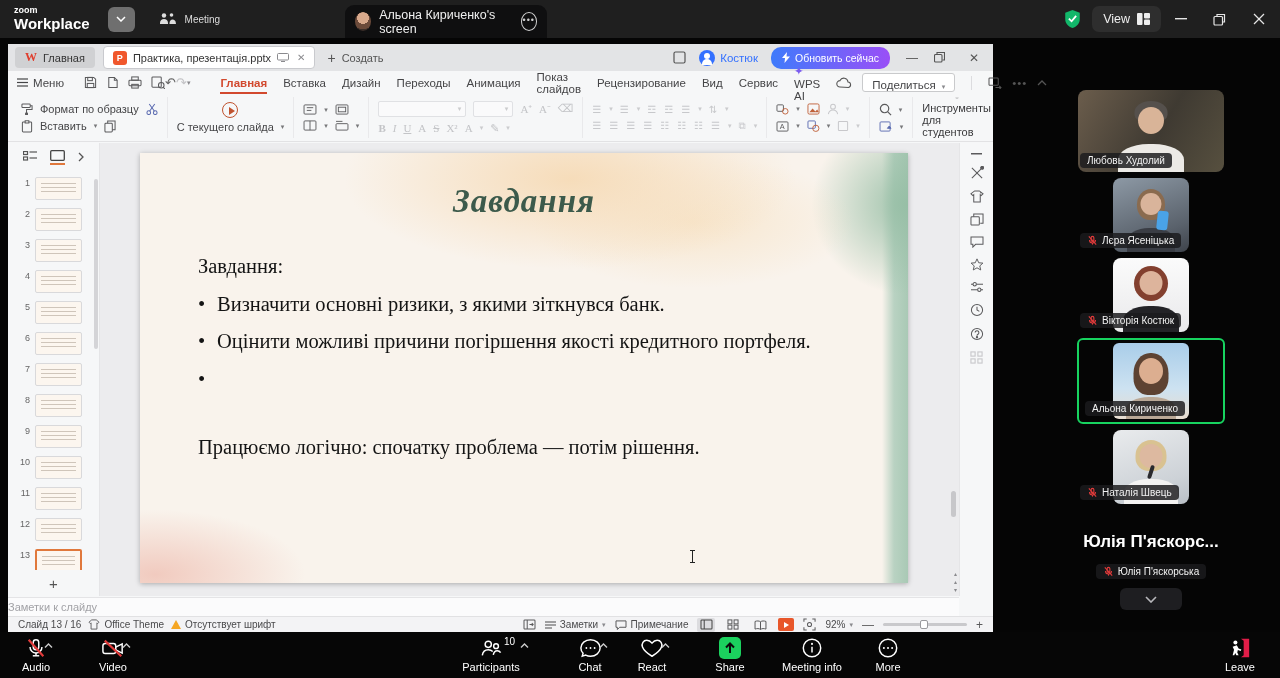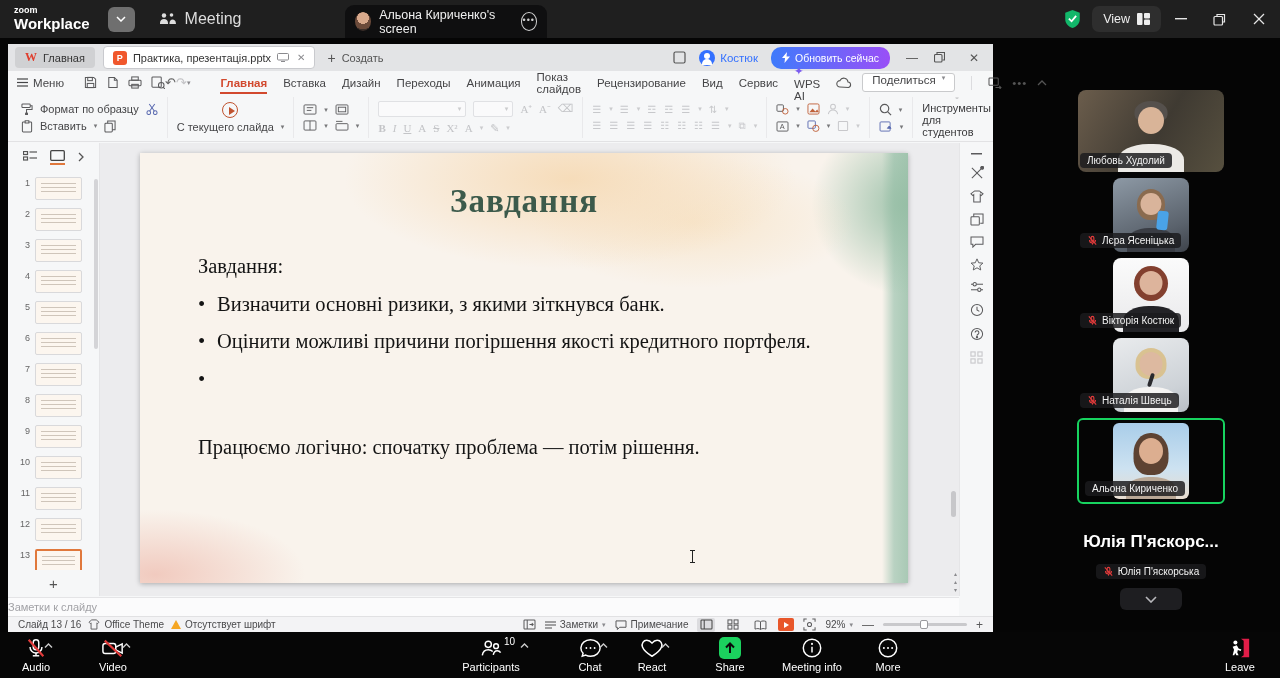--- a/index.html
+++ b/index.html
@@ -7,21 +7,21 @@
 body{font-family:"Liberation Sans",sans-serif;-webkit-font-smoothing:antialiased}
 svg{display:block}
 .screen{position:relative;width:1280px;height:678px;background:#050505;overflow:hidden}
 
 
 .topbar{position:absolute;top:0;left:0;right:0;height:38px;background:#1f1f1f;display:flex;align-items:center}
 .logo{margin-left:14px;color:#fff;line-height:1.05}
 .logo .l1{font-size:9px;font-weight:700;display:block}
 .logo .l2{font-size:15px;font-weight:700;display:block}
 .logo-drop{width:27px;height:25px;border-radius:6px;background:#6f6f6f;margin-left:18px;display:flex;align-items:center;justify-content:center}
-.meeting-tab{display:flex;align-items:center;gap:8px;margin-left:24px;color:#ddd;font-size:16px}
+.meeting-tab{display:flex;align-items:center;gap:8px;margin-left:24px;color:#ddd;font-size:10px}
 .share-tab{position:absolute;left:345px;top:5px;height:33px;width:202px;background:#0f0f10;border-radius:9px 9px 0 0;display:flex;align-items:center;gap:8px;padding:0 10px;color:#f0f0f0;font-size:12.5px}
 .share-avatar{width:19px;height:19px;border-radius:50%;background:radial-gradient(circle at 50% 32%,#d8a98c 0 38%,#6b4a3a 39% 72%,#3a2d28 73%)}
 .tab-ellipsis{margin-left:auto;width:19px;height:19px;border:1.4px solid #cfcfcf;border-radius:50%;color:#cfcfcf;display:flex;align-items:center;justify-content:center;font-size:9px;letter-spacing:1px;padding-bottom:3px}
 .top-right{position:absolute;right:2px;top:0;height:38px;display:flex;align-items:center}
 .view-btn{display:flex;align-items:center;gap:7px;background:#2e2e2e;border-radius:7px;height:26px;padding:0 11px;color:#eee;font-size:12.5px;margin-left:10px}
 .win-btn{width:39px;height:38px;display:flex;align-items:center;justify-content:center;color:#e5e5e5;font-size:13px}
 
 
 .wps{position:absolute;left:8px;top:44px;width:985px;height:588px;background:#f6f7f8;color:#3a3a3c;font-size:11px}
 .wps-tabbar{height:27px;background:#e3e4e6;display:flex;align-items:center;padding-left:7px}
@@ -46,21 +46,21 @@
 .qat{display:flex;align-items:center;gap:9px;color:#5a5a5c}
 .undo{color:#666;font-size:13px}.redo{color:#c3c3c6;font-size:13px}
 .small-caret{font-size:7px;color:#8a8a8e}
 .m-items{display:flex;align-items:center;margin-left:10px}
 .m-item{padding:0 8px;cursor:default}
 .m-item.active{color:var(--wps-accent,#d2492e);font-weight:700;position:relative}
 .m-item.active::after{content:"";position:absolute;left:8px;right:8px;bottom:-5px;height:2px;background:var(--wps-accent,#d2492e)}
 .m-item.ai{color:#454547}
 .m-item.ai::before{content:"✦ ";color:#7b5cf0}
 .menu-right{margin-left:auto;display:flex;align-items:center;gap:10px}
-.share-doc-btn{display:flex;align-items:flex-start;gap:6px;height:19px;border:1px solid #c9cacc;border-radius:3px;padding:0 9px;color:#454547;background:#fff}
+.share-doc-btn{display:flex;align-items:flex-end;gap:6px;height:19px;border:1px solid #c9cacc;border-radius:3px;padding:0 9px;color:#454547;background:#fff}
 
 .ribbon{height:48px;border-bottom:1px solid #e2e2e4;display:flex;align-items:stretch;padding:3px 4px;overflow:hidden}
 .rg{display:flex;flex-direction:column;justify-content:center;gap:5px;padding:0 9px;border-right:1px solid #e9e9eb}
 .rg.stack{align-items:center;gap:3px}
 .rrow{display:flex;align-items:center;gap:7px;font-size:11px;color:#454547;white-space:nowrap}
 .dis{color:#c3c4c7}
 .caret{font-size:7px;color:#77787a}
 .dcaret{font-size:7px;color:#cbccce}
 .fsel{width:88px;height:16px;background:#fafafb;border:1px solid #e0e1e4;border-radius:2px;display:flex;align-items:center;justify-content:flex-end;padding:0 4px;color:#cbccce;font-size:7px}
 .fsel.small{width:40px}
@@ -85,21 +85,21 @@
 
 .canvas{position:absolute;left:92px;right:34px;top:0;bottom:0;background:#ececee;overflow:hidden}
 .slide{position:absolute;left:40px;top:10px;width:768px;height:430px;box-shadow:0 1px 5px rgba(0,0,0,.28);
 background:
 radial-gradient(42% 30% at 56% 6%, rgba(246,219,183,.95), rgba(246,219,183,0) 70%),
 radial-gradient(30% 22% at 72% 16%, rgba(247,228,200,.85), rgba(247,228,200,0) 70%),
 radial-gradient(26% 20% at 2% 98%, rgba(240,198,186,.9), rgba(240,198,186,0) 75%),
 radial-gradient(18% 30% at 100% 12%, rgba(150,190,165,.95), rgba(150,190,165,0) 70%),
 linear-gradient(to left, #a9c9b5 0px, #b9d2c2 14px, rgba(185,210,194,0) 26px),
 #f9f3ec}
-.slide-title{margin-top:30px;text-align:center;font-family:"Liberation Serif",serif;font-weight:700;font-size:33px;color:var(--slide-title,#3c5a4b);letter-spacing:1px}
+.slide-title{margin-top:30px;text-align:center;font-family:"Liberation Serif",serif;font-style:italic;font-weight:700;font-size:33px;color:var(--slide-title,#3c5a4b);letter-spacing:1px}
 .slide-body{position:absolute;left:58px;top:98px;width:672px;font-family:"Liberation Serif",serif;font-size:20.5px;color:#141414;line-height:1.54}
 .bullet{display:flex;margin-top:6px}
 .b-mark{width:19px;flex:none}
 .slide-footer{margin-top:37px}
 .ibeam{position:absolute;left:548px;top:396px}
 .c-scroll{position:absolute;right:3px;top:348px;width:5px;height:26px;border-radius:3px;background:#c7c7ca}
 .c-btns{position:absolute;right:2px;bottom:3px;display:flex;flex-direction:column;gap:2px;align-items:center;color:#8a8a8e;font-size:6px;line-height:1}
 
 .rail{position:absolute;right:0;top:0;bottom:0;width:34px;background:#f6f7f8;border-left:1px solid #e5e5e7;display:flex;flex-direction:column;align-items:center;padding-top:10px;gap:10px;color:#5a5a5c}
 .rail .gray{color:#c8c8cb}
@@ -783,45 +783,45 @@
         <div class="p-label">
           <svg width="11" height="11" viewBox="0 0 24 24" fill="none" stroke="#e23b3b" stroke-width="2.4">
             <rect x="9" y="3" width="6" height="11" rx="3"></rect>
             <path d="M5.5 11a6.5 6.5 0 0 0 13 0"></path>
             <line x1="12" y1="17.5" x2="12" y2="21"></line>
             <line x1="4" y1="3" x2="20" y2="21"></line>
           </svg>
           <span>Вікторія Костюк</span>
         </div>
       </div>
+      <div class="p-row active sm">
+        <div class="vid v3">
+          <div class="hair"></div>
+          <div class="head"></div>
+          <div class="torso"></div>
+        </div>
+        <div class="p-label">
+          <span>Альона Кириченко</span>
+        </div>
+      </div>
       <div class="p-row sm">
         <div class="vid v4">
           <div class="hair"></div>
           <div class="head"></div>
           <div class="torso"></div>
           <div class="mic"></div>
         </div>
         <div class="p-label">
           <svg width="11" height="11" viewBox="0 0 24 24" fill="none" stroke="#e23b3b" stroke-width="2.4">
             <rect x="9" y="3" width="6" height="11" rx="3"></rect>
             <path d="M5.5 11a6.5 6.5 0 0 0 13 0"></path>
             <line x1="12" y1="17.5" x2="12" y2="21"></line>
             <line x1="4" y1="3" x2="20" y2="21"></line>
           </svg>
           <span>Наталія Швець</span>
-        </div>
-      </div>
-      <div class="p-row active sm">
-        <div class="vid v3">
-          <div class="hair"></div>
-          <div class="head"></div>
-          <div class="torso"></div>
-        </div>
-        <div class="p-label">
-          <span>Альона Кириченко</span>
         </div>
       </div>
       <div class="p-row novideo">
         <div class="p-big">Юлія П'яскорс...</div>
         <div class="p-label">
           <svg width="11" height="11" viewBox="0 0 24 24" fill="none" stroke="#e23b3b" stroke-width="2.4">
             <rect x="9" y="3" width="6" height="11" rx="3"></rect>
             <path d="M5.5 11a6.5 6.5 0 0 0 13 0"></path>
             <line x1="12" y1="17.5" x2="12" y2="21"></line>
             <line x1="4" y1="3" x2="20" y2="21"></line>

